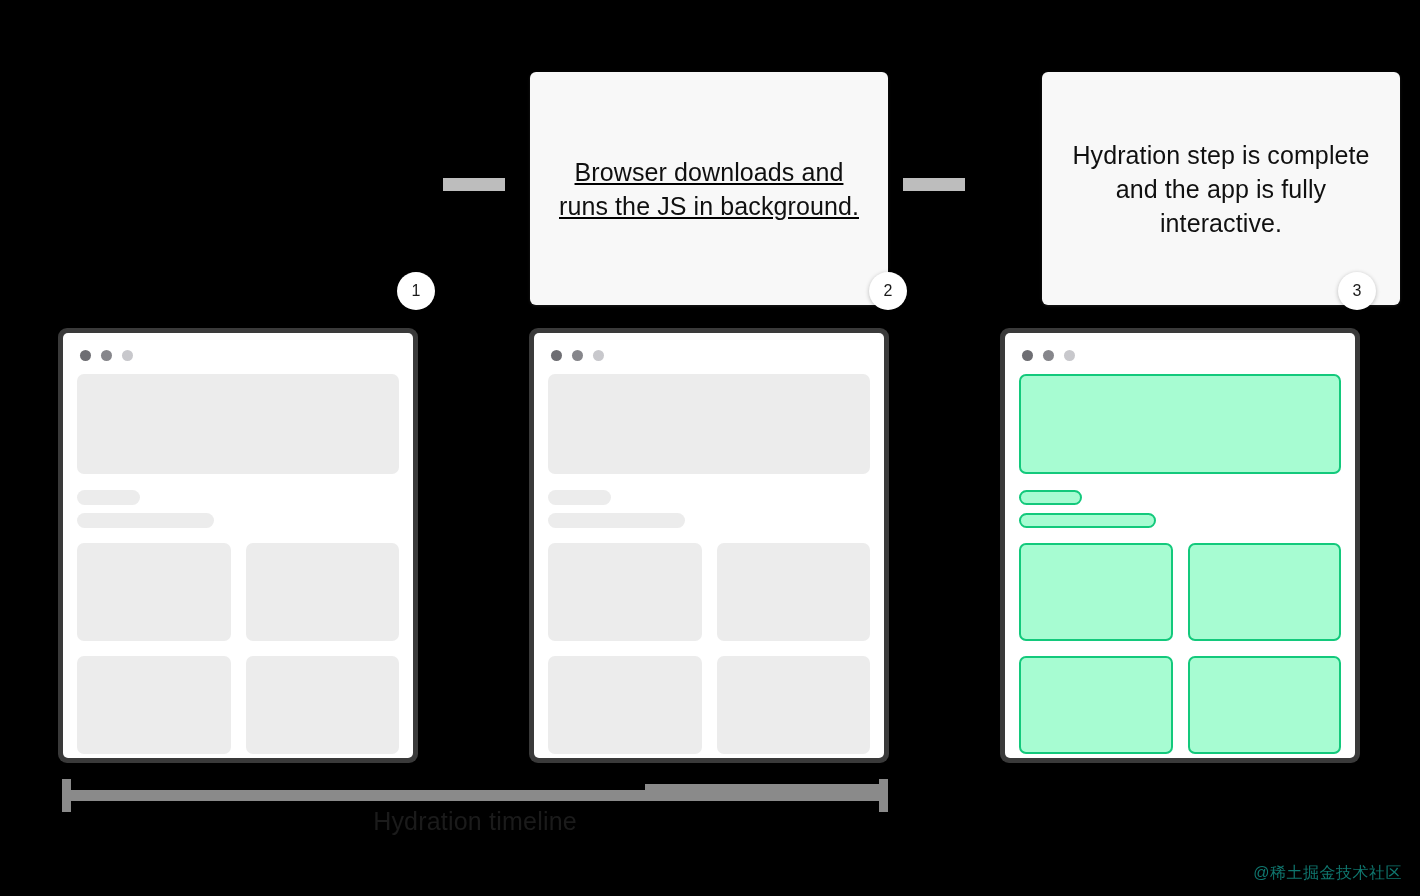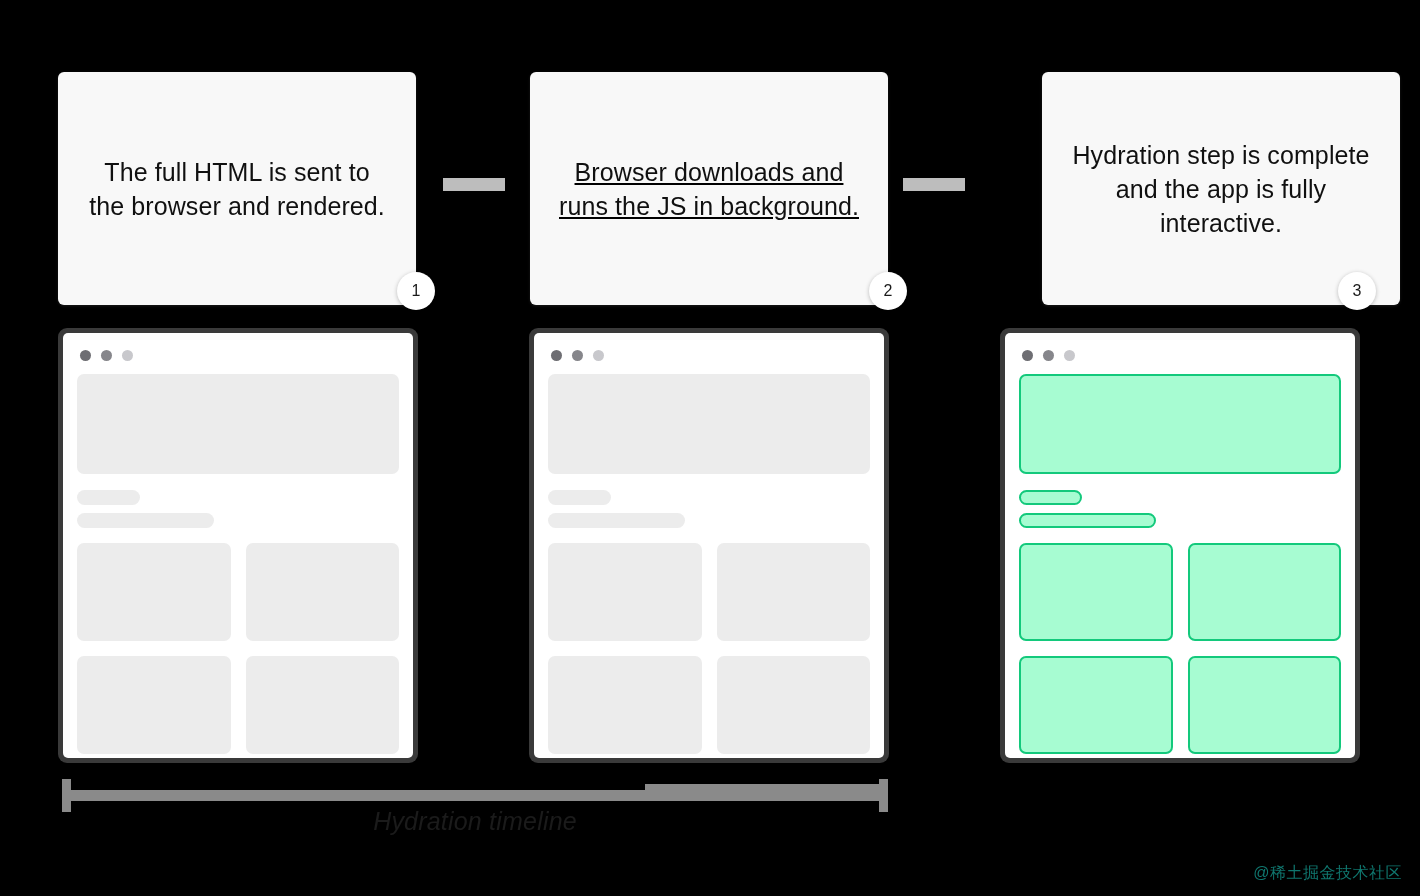--- a/index.html
+++ b/index.html
@@ -178,41 +178,37 @@
   .timeline-label {
     position: absolute;
     left: 62px;
     top: 805px;
     width: 826px;
     text-align: center;
     font-size: 25px;
     line-height: 32px;
     color: #1B1B1B;
     letter-spacing: 0.2px;
-    font-style: italic;
   }
 
   
   .watermark {
     position: absolute;
     right: 18px;
     bottom: 12px;
     font-size: 16px;
     color: #0f766e;
     letter-spacing: 0.5px;
   }
 </style>
 </head>
 <body>
 
 <div class="stage">
 
-  <div class="step-card step-card-1">
-    <div class="step-card-text">The full HTML is sent to the browser and rendered.</div>
-  </div>
   <div class="step-badge badge-1">1</div>
 
   <div class="connector connector-1"></div>
 
   <div class="step-card step-card-2">
     <div class="step-card-text">Browser downloads and runs the JS in background.</div>
   </div>
   <div class="step-badge badge-2">2</div>
 
   <div class="connector connector-2"></div>

